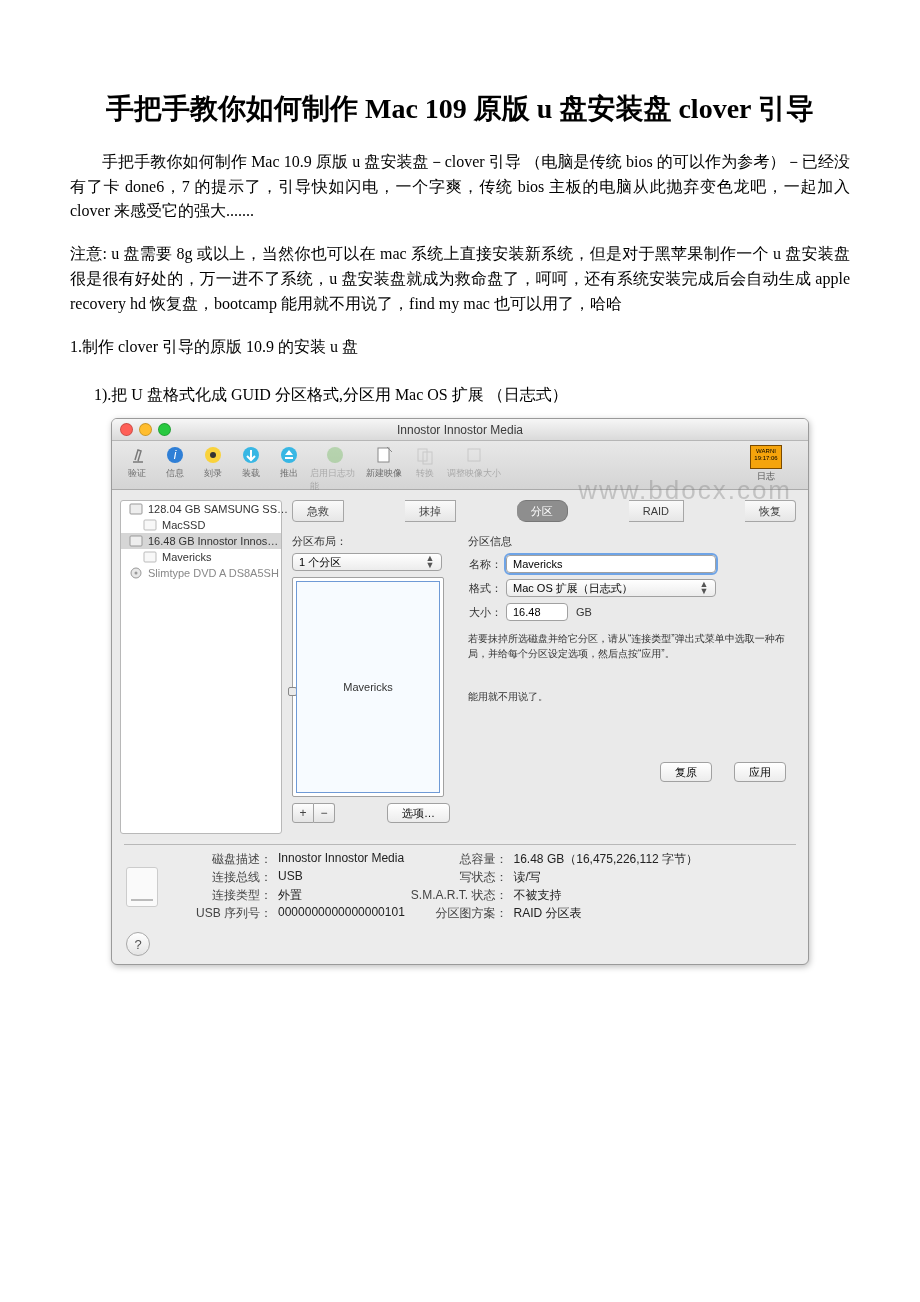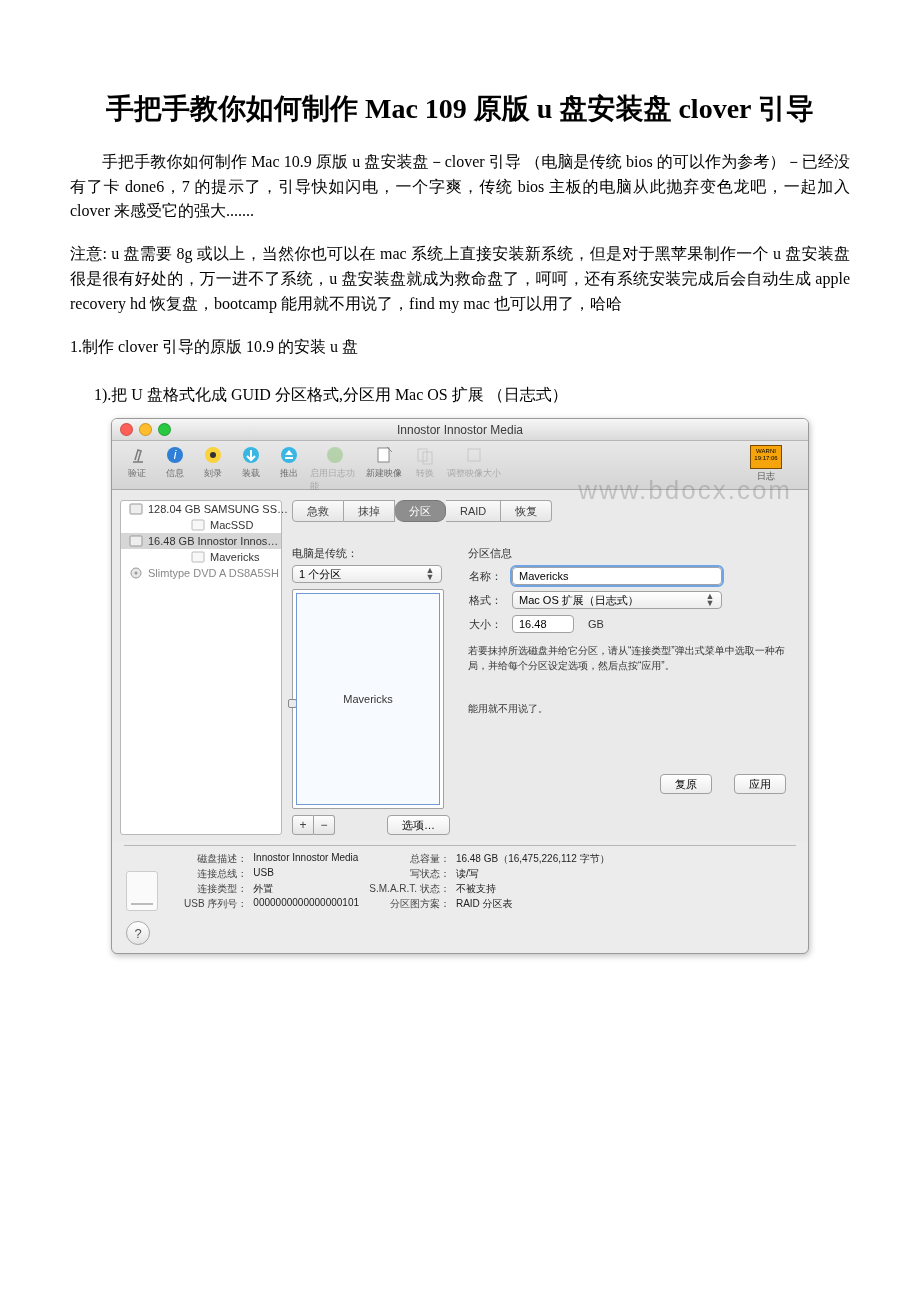--- a/index.html
+++ b/index.html
@@ -82,27 +82,27 @@
   .body-area {
     display:flex; padding:10px 12px 6px 8px; gap:10px;
     background:#eaeaea;
   }
   .sidebar {
     width:160px; min-height: 332px;
     background:#fff; border:1px solid #b8b8b8; border-radius:3px;
     font-size:11px; color:#333; padding:0 0;
   }
   .sb-item { padding:2px 4px 2px 8px; display:flex; align-items:center; gap:5px; white-space:nowrap;}
-  .sb-item.child { padding-left:22px;margin-left:48px; }
+  .sb-item.child { padding-left:22px; }
   .sb-icon { width:14px; height:12px; display:inline-flex; align-items:center; justify-content:center;}
   .sb-icon svg { display:block }
 
   .main-col { flex:1; display:flex; flex-direction:column; }
   .tabbar {
-    display:flex; justify-content:flex-start; gap:0; margin:0 0 24px 0;
+    display:flex; justify-content:space-between; gap:0; margin:0 0 12px 0;
     font-size:11px;
   }
   .tab {
     padding:2px 14px; background:linear-gradient(#fafafa,#e6e6e6);
     border:1px solid #a6a6a6; border-left-width:0; color:#3b3b3b; height:16px; line-height:16px;
   }
   .tab:first-child{border-left-width:1px; border-radius:4px 0 0 4px;}
   .tab:last-child{border-radius:0 4px 4px 0;}
   .tab.active { background:#8e8e8e; color:#fff; border-color:#777;border-radius:9px;}
   .panel-row { display:flex; gap:18px; }
@@ -122,30 +122,30 @@
   .partition-block { position:absolute; left:3px; right:3px; top:3px; bottom:3px;
     border:1px solid #6f9ad6; background:#f7fbff;
     display:flex; align-items:center; justify-content:center; font-size:11px; color:#333;}
   .handle { position:absolute; left:-5px; top:50%; width:7px; height:7px; background:#eaeaea; border:1px solid #888; border-radius:2px;}
   .plus-minus { display:flex; margin-top:6px; align-items:center;}
   .pm { width:20px; height:18px; border:1px solid #a1a1a1; background:linear-gradient(#fdfdfd,#e4e4e4);
     display:flex; align-items:center; justify-content:center; font-size:12px; color:#444;}
   .pm:first-child{border-radius:3px 0 0 3px}
   .pm:nth-child(2){border-left:0; border-radius:0 3px 3px 0}
   .mac-button { padding:0 14px; height:20px; cursor:default;}
-  .form-row { display:flex; align-items:center; gap:10px; margin:6px 0; font-size:11px;}
+  .form-row { display:flex; align-items:center; gap:4px; margin:6px 0; font-size:11px;}
   .form-row .lab { width:34px; text-align:right; color:#333;}
   .text-field { background:#fff; width:200px; }
   .text-field.focus { outline:2px solid #6fa4e6; outline-offset:0;}
   .size-box { width:62px;}
   .unit { font-size:11px; color:#333; margin-left:4px;}
   .note { font-size:10px; color:#333; line-height:1.5; margin-top:10px;}
   .bottom-buttons { display:flex; justify-content:flex-end; gap:22px; margin-top:58px; padding-right:4px;}
   .divider { height:1px; background:#b8b8b8; margin:4px 12px 0 12px;}
-  .info-row { display:flex; padding:6px 14px 4px 14px; font-size:10px; color:#333; gap:4px; align-items:flex-end;}
+  .info-row { display:flex; padding:6px 14px 4px 14px; font-size:12px; color:#333; gap:16px; align-items:center;}
   .mini-disk { width:30px; height:38px; background:#fafafa; border:1px solid #ccc; border-radius:3px; margin-right:22px; position:relative;}
   .mini-disk:after{content:""; position:absolute; left:4px; right:4px; bottom:5px; height:2px; background:#bbb;}
   .info-grid { display:grid; grid-template-columns:auto auto auto auto; column-gap:6px; row-gap:1px;}
   .info-grid .k { text-align:right; color:#444;}
   .info-grid .v { text-align:left; color:#222; min-width:110px;}
   .help-circle {
     width:22px; height:22px; border-radius:50%; border:1px solid #a8a8a8; background:linear-gradient(#fff,#e4e4e4);
     display:flex; align-items:center; justify-content:center; font-size:13px; color:#525252;
     margin:6px 0 8px 14px;
   }
@@ -312,21 +312,21 @@
         <div class="tabbar">
           <div class="tab">急救</div>
           <div class="tab">抹掉</div>
           <div class="tab active">分区</div>
           <div class="tab">RAID</div>
           <div class="tab">恢复</div>
         </div>
 
         <div class="panel-row">
           <div class="left-col">
-            <div class="small-label">电脑是传统：</div>
+            <div class="small-label">分区布局：</div>
             <div class="select" style="margin-top:4px">
               <span>1 个分区</span>
               <span class="chevs">▲<br>▼</span>
             </div>
             <div class="partition-map">
               <div class="handle"></div>
               <div class="partition-block">Mavericks</div>
             </div>
             <div class="plus-minus">
               <div class="pm">+</div>

